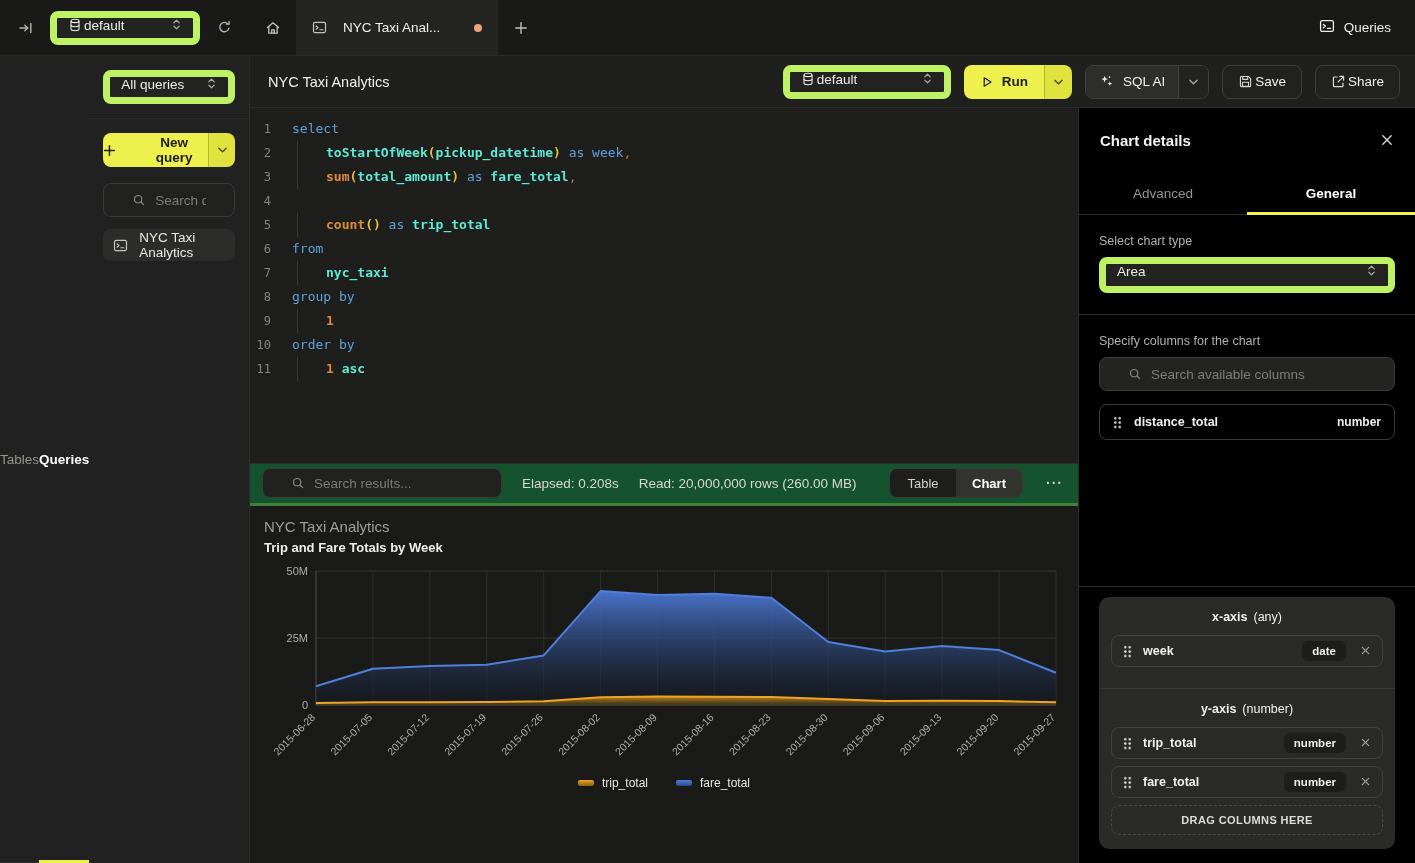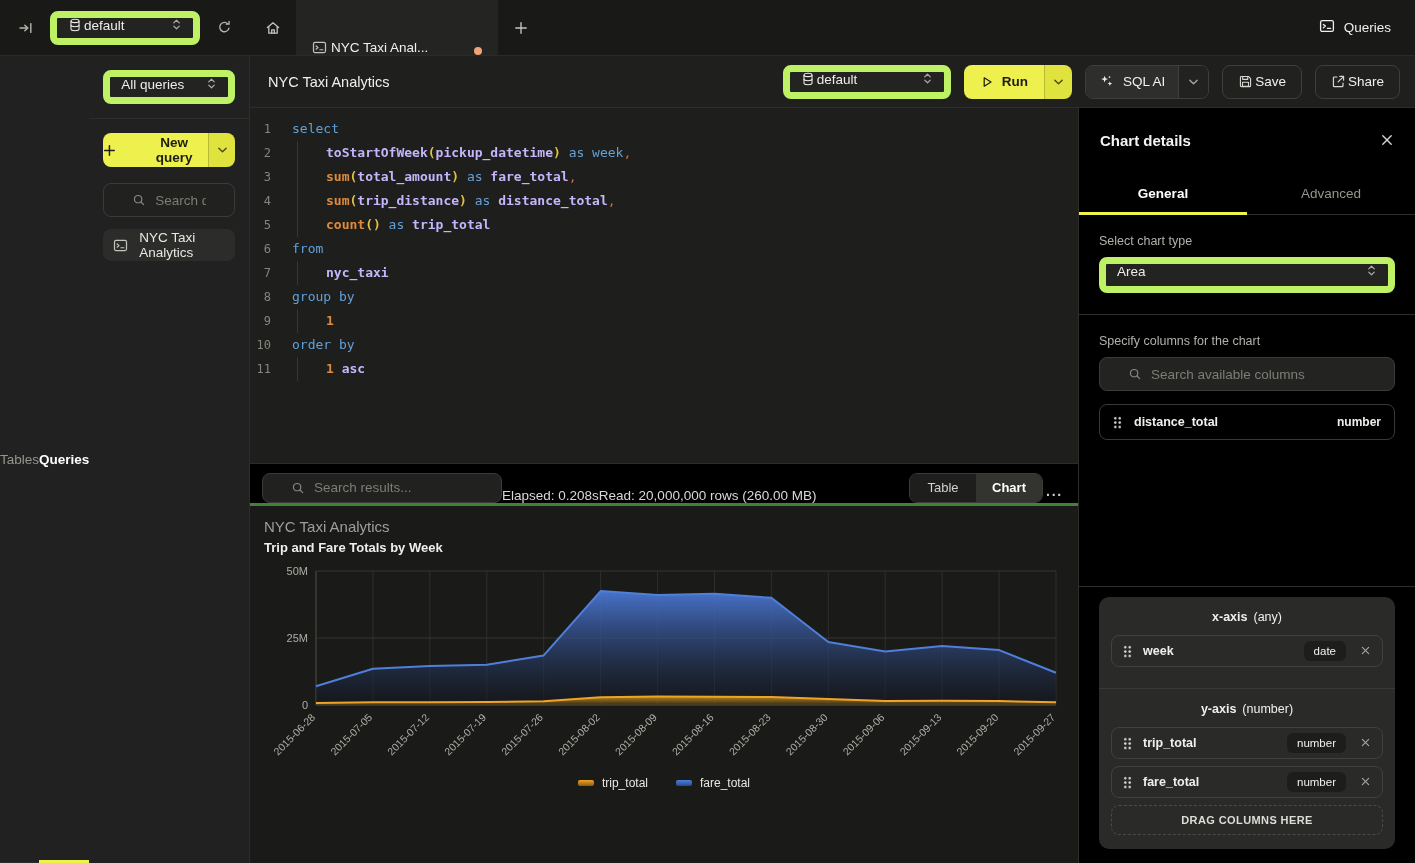--- a/index.html
+++ b/index.html
@@ -12,21 +12,21 @@
 
   
   .topbar{flex:0 0 56px;display:flex;align-items:stretch;background:#191a18;border-bottom:1px solid #2a2b27}
   .tb-left{width:250px;flex:0 0 250px;display:flex;align-items:center;gap:12px;padding:0 14px}
   .icon-btn{color:#b6b5af;display:flex;align-items:center;justify-content:center;width:24px;height:24px}
   .select{display:flex;align-items:flex-start;gap:2px;border:7px solid #bef264;border-radius:8px;background:#232422;padding:0 11px;height:34px;font-size:13.5px;color:#eeede9;cursor:pointer}
   .select .chev{margin-left:auto;color:#a9a8a2}
   .db-select{flex:1}
   .tabstrip{display:flex;align-items:stretch}
   .home-btn{width:46px;display:flex;align-items:center;justify-content:center;color:#c3c2bc}
-  .tab{display:flex;align-items:flex-end;gap:4px;padding:0 16px;background:#242523;min-width:202px;color:#f0efec;font-size:13.5px}
+  .tab{display:flex;align-items:center;gap:16px;padding:0 16px;background:#242523;min-width:202px;color:#f0efec;font-size:13.5px}
   .tab .t-icn{color:#c3c2bc;display:flex}
   .tab-dot{width:8px;height:8px;border-radius:50%;margin-left:auto}
   .plus-btn{width:46px;display:flex;align-items:center;justify-content:center;color:#c3c2bc}
   .tb-right{margin-left:auto;display:flex;align-items:center;padding-right:24px}
   .queries-link{display:flex;align-items:center;gap:9px;font-size:13.5px;color:#f0efec}
 
   
   .body{flex:1;display:flex;min-height:0}
   .sidebar{width:250px;flex:0 0 250px;background:#202120;border-right:1px solid #2d2e2a;display:flex;flex-direction:row}
   .side-tabs{flex:0 0 50px;display:flex;border-bottom:1px solid #2d2e2a}
@@ -66,26 +66,26 @@
   
   .editor{flex:1;overflow:hidden;padding-top:9px;font-family:"DejaVu Sans Mono","Liberation Mono",monospace;font-size:13px;line-height:24px}
   .code-line{display:flex}
   .code-line .ln{width:36px;flex:0 0 36px;text-align:right;padding-right:15px;color:#85847e;font-size:12px}
   .line-body{position:relative;padding-left:6px;white-space:pre}
   .line-body.ind{padding-left:40px}
   .line-body.ind::before{content:"";position:absolute;left:11px;top:0;bottom:0;width:1px;background:#373833}
   .tk-kw{color:#61a0d8}
   .tk-fn{color:#e08b3c;font-weight:700}
   .tk-br{color:#e2c041;font-weight:700}
-  .tk-id{color:#c4b5fd;font-weight:700}
+  .tk-id{color:#5eead4;font-weight:700}
   .tk-pn{color:#cf7040}
   .tk-nm{color:#e08b3c;font-weight:700}
 
   
-  .results-bar{flex:0 0 40px;border-top:1px solid #2d2e2a;display:flex;align-items:flex-end;padding:0 12px;background:#000000}
+  .results-bar{flex:0 0 40px;border-top:1px solid #2d2e2a;display:flex;align-items:center;gap:20px;padding:0 12px;background:#14532d}
   .results-search{width:240px;height:30px;margin-bottom:0;flex:0 0 240px}
   .stat{font-size:13.5px;color:#d9d8d3;white-space:nowrap}
   .seg{margin-left:auto;display:flex;border:1px solid #3b3c38;border-radius:8px;overflow:hidden;height:30px;flex:0 0 auto}
   .seg-btn{width:66px;display:flex;align-items:center;justify-content:center;font-size:13px;color:#d2d1cc;background:#1e1f1c}
   .seg-btn.active{background:#33342f;color:#fff;font-weight:600}
   .more-btn{color:#cfcec9;font-weight:700;font-size:14px;letter-spacing:1px;padding:0 3px}
   .green-line{flex:0 0 3px;background:#43803a}
 
   
   .chart-pane{flex:1;background:#1a1b19;padding:12px 14px 0;min-height:0;overflow:hidden}
@@ -115,21 +115,21 @@
   .col-name{font-size:12.5px;font-weight:700;color:#f0efec}
   .col-type{margin-left:auto;font-size:12px;font-weight:700;color:#f0efec}
   .dt-spacer{flex:1}
   .axis-card{background:#2a2b29;border-radius:10px;padding:0 12px;margin-top:10px}
   .axis-section{padding:13px 0 14px}
   .axis-head{text-align:center;font-size:12.5px;color:#f0efec;margin-bottom:11px}
   .axis-head b{font-weight:700}
   .axis-head span{margin-left:6px}
   .axis-chip{height:32px;border:1px solid #41423e;border-radius:8px;display:flex;align-items:center;gap:11px;padding:0 11px;margin-bottom:7px;background:#2a2b29}
   .chip-name{font-size:12.5px;font-weight:700;color:#f0efec}
-  .chip-badge{margin-left:auto;background:#1d1e1b;border-radius:6px;padding:4px 10px;font-size:11.5px;font-weight:400;color:#f0efec}
+  .chip-badge{margin-left:auto;background:#1d1e1b;border-radius:6px;padding:4px 10px;font-size:11.5px;font-weight:700;color:#f0efec}
   .chip-x{color:#a5a49e;display:flex;margin-left:3px}
   .axis-divider{border-top:1px solid #3a3b36;margin:0 -12px}
   .drop-zone{border:1px dashed #4a4b46;border-radius:8px;height:30px;display:flex;align-items:center;justify-content:center;font-size:11px;font-weight:700;letter-spacing:.4px;color:#dddcd7;margin-top:3px}
   .drag-dots{width:9px;height:13px;flex:0 0 9px;background-image:radial-gradient(circle,#d8d7d2 1.1px,transparent 1.35px);background-size:4.5px 4.4px}
 </style>
 </head>
 <body>
 
 <div class="app">
 
@@ -332,21 +332,20 @@
                 <div class="code-line">
                   <span class="ln">2</span>
                   <span class="line-body ind"><span class="tk-id">toStartOfWeek</span><span class="tk-br">(</span><span class="tk-id">pickup_datetime</span><span class="tk-br">)</span><span class="tk-kw"> as week</span><span class="tk-pn">,</span></span>
                 </div>
                 <div class="code-line">
                   <span class="ln">3</span>
                   <span class="line-body ind"><span class="tk-fn">sum</span><span class="tk-br">(</span><span class="tk-id">total_amount</span><span class="tk-br">)</span><span class="tk-kw"> as</span><span class="tk-id"> fare_total</span><span class="tk-pn">,</span></span>
                 </div>
                 <div class="code-line">
                   <span class="ln">4</span>
-                  <span class="line-body ind"><span class="tk-fn">sum</span><span class="tk-br">(</span><span class="tk-id">trip_distance</span><span class="tk-br">)</span><span class="tk-kw"> as</span><span class="tk-id"> distance_total</span><span class="tk-pn">,</span></span>
                 </div>
                 <div class="code-line">
                   <span class="ln">5</span>
                   <span class="line-body ind"><span class="tk-fn">count</span><span class="tk-br">()</span><span class="tk-kw"> as</span><span class="tk-id"> trip_total</span></span>
                 </div>
                 <div class="code-line">
                   <span class="ln">6</span>
                   <span class="line-body"><span class="tk-kw">from</span></span>
                 </div>
                 <div class="code-line">
@@ -463,22 +462,22 @@
           <div class="dt-header">
             <span class="dt-title">Chart details</span>
             <button class="close-btn" aria-label="close">
               <svg width="14" height="14" viewBox="0 0 14 14" fill="none" stroke="currentColor" stroke-width="1.4" stroke-linecap="round">
                   <line x1="2.8" y1="2.8" x2="11.2" y2="11.2"></line>
                   <line x1="11.2" y1="2.8" x2="2.8" y2="11.2"></line>
                 </svg>
             </button>
           </div>
           <div class="dt-tabs">
+            <div class="dt-tab">Advanced</div>
             <div class="dt-tab active">General</div>
-            <div class="dt-tab">Advanced</div>
           </div>
           <div class="dt-body">
             <div class="fld-label">Select chart type</div>
             <div class="select area-select">
               <span>Area</span>
               <span class="chev"><svg width="11" height="13" viewBox="0 0 12 14" fill="none" stroke="currentColor" stroke-width="1.4" stroke-linecap="round" stroke-linejoin="round">
                     <polyline points="3,5.2 6,2.4 9,5.2"></polyline>
                     <polyline points="3,8.8 6,11.6 9,8.8"></polyline>
                   </svg></span>
             </div>

